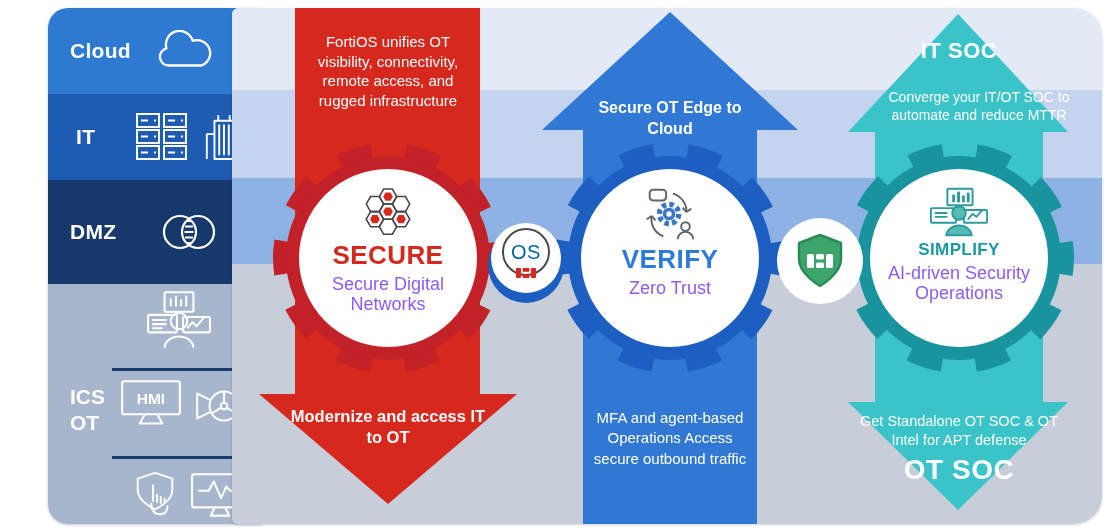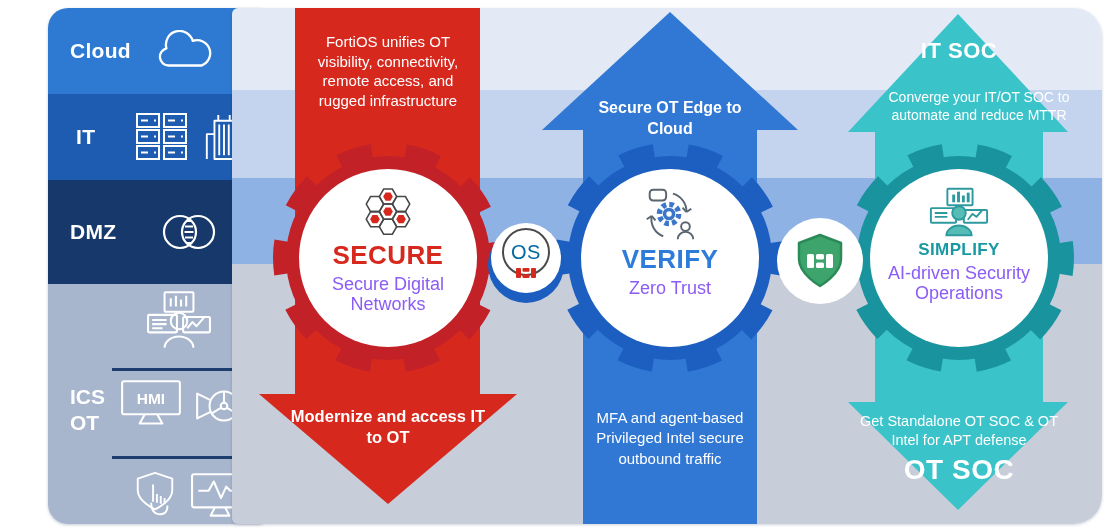--- a/index.html
+++ b/index.html
@@ -197,21 +197,21 @@
     <div class="band band4"></div>
 
     <div class="col col-red"></div>
     <div class="arrow-down head-red"></div>
     <div class="flow-text t-secure-top">FortiOS unifies OT visibility, connectivity, remote access, and rugged infrastructure</div>
     <div class="flow-text t-secure-bot">Modernize and access IT to OT</div>
 
     <div class="arrow-up head-blue"></div>
     <div class="col col-blue"></div>
     <div class="flow-text t-verify-top">Secure OT Edge to Cloud</div>
-    <div class="flow-text t-verify-bot">MFA and agent-based Privileged Intel secure outbound traffic</div>
+    <div class="flow-text t-verify-bot">MFA and agent-based Operations Access secure outbound traffic</div>
 
     <div class="arrow-up head-teal-up"></div>
     <div class="col col-teal"></div>
     <div class="arrow-down head-teal-down"></div>
     <div class="flow-text t-itsoc">IT SOC</div>
     <div class="flow-text t-simplify-top">Converge your IT/OT SOC to automate and reduce MTTR</div>
     <div class="flow-text t-simplify-bot">Get Standalone OT SOC &amp; OT Intel for APT defense</div>
     <div class="flow-text t-otsoc">OT SOC</div>
 
     <div class="gear gear-secure">

